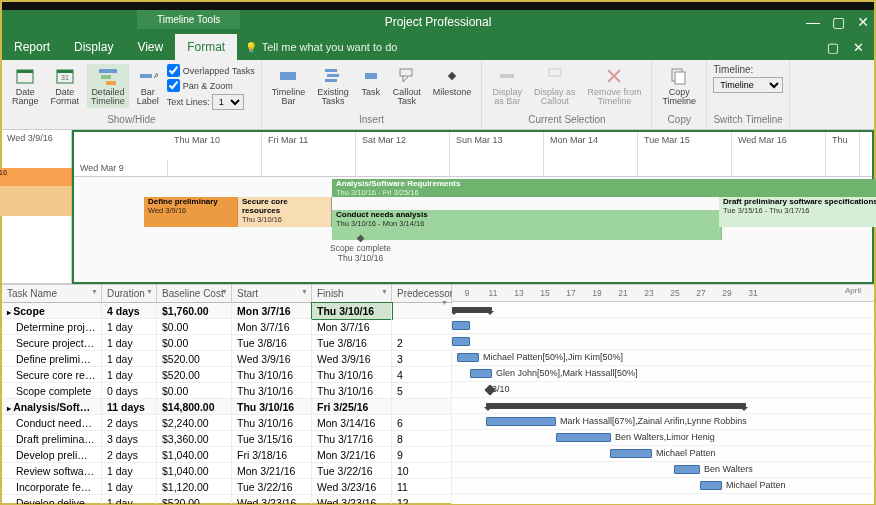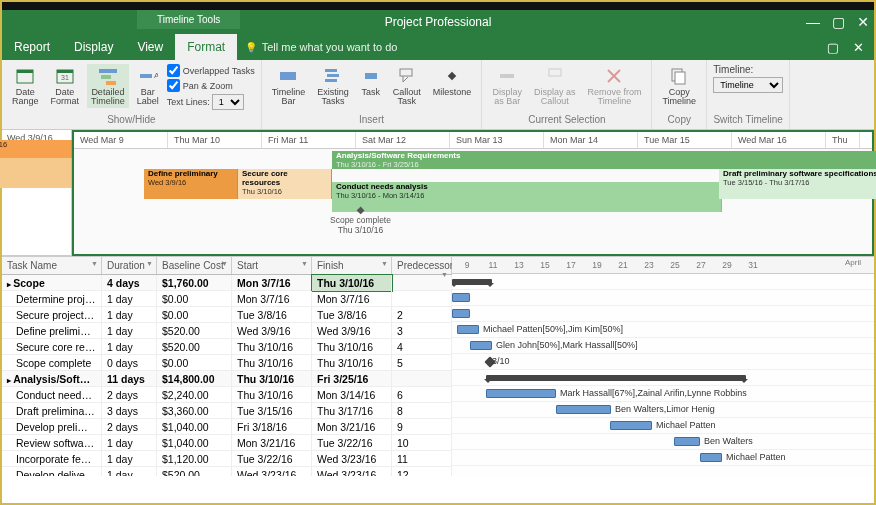--- a/index.html
+++ b/index.html
@@ -261,21 +261,21 @@
       </div>
     </div>
     <div class="ribbon-group-label">Switch Timeline</div>
   </div>
 </div>
 
 <div style="display:flex">
   <div style="width:70px;padding:3px 5px;font-size:9px;color:#555;border-right:1px solid #ccc;border-bottom:1px solid #ccc">Wed 3/9/16</div>
   <div style="flex:1" class="timeline-area">
     <div class="timeline-dates" id="tl-dates">
-              <div class="timeline-date-cell" style="width: 94px;">Wed Mar 9</div>
+              <div class="timeline-date-cell" style="width: 94px; margin-top: 28px;">Wed Mar 9</div>
               <div class="timeline-date-cell" style="width: 94px;">Thu Mar 10</div>
               <div class="timeline-date-cell" style="width: 94px;">Fri Mar 11</div>
               <div class="timeline-date-cell" style="width: 94px;">Sat Mar 12</div>
               <div class="timeline-date-cell" style="width: 94px;">Sun Mar 13</div>
               <div class="timeline-date-cell" style="width: 94px;">Mon Mar 14</div>
               <div class="timeline-date-cell" style="width: 94px;">Tue Mar 15</div>
               <div class="timeline-date-cell" style="width: 94px;">Wed Mar 16</div>
               <div class="timeline-date-cell" style="width: 34px;">Thu</div>
             </div>
     <div class="timeline-body">

